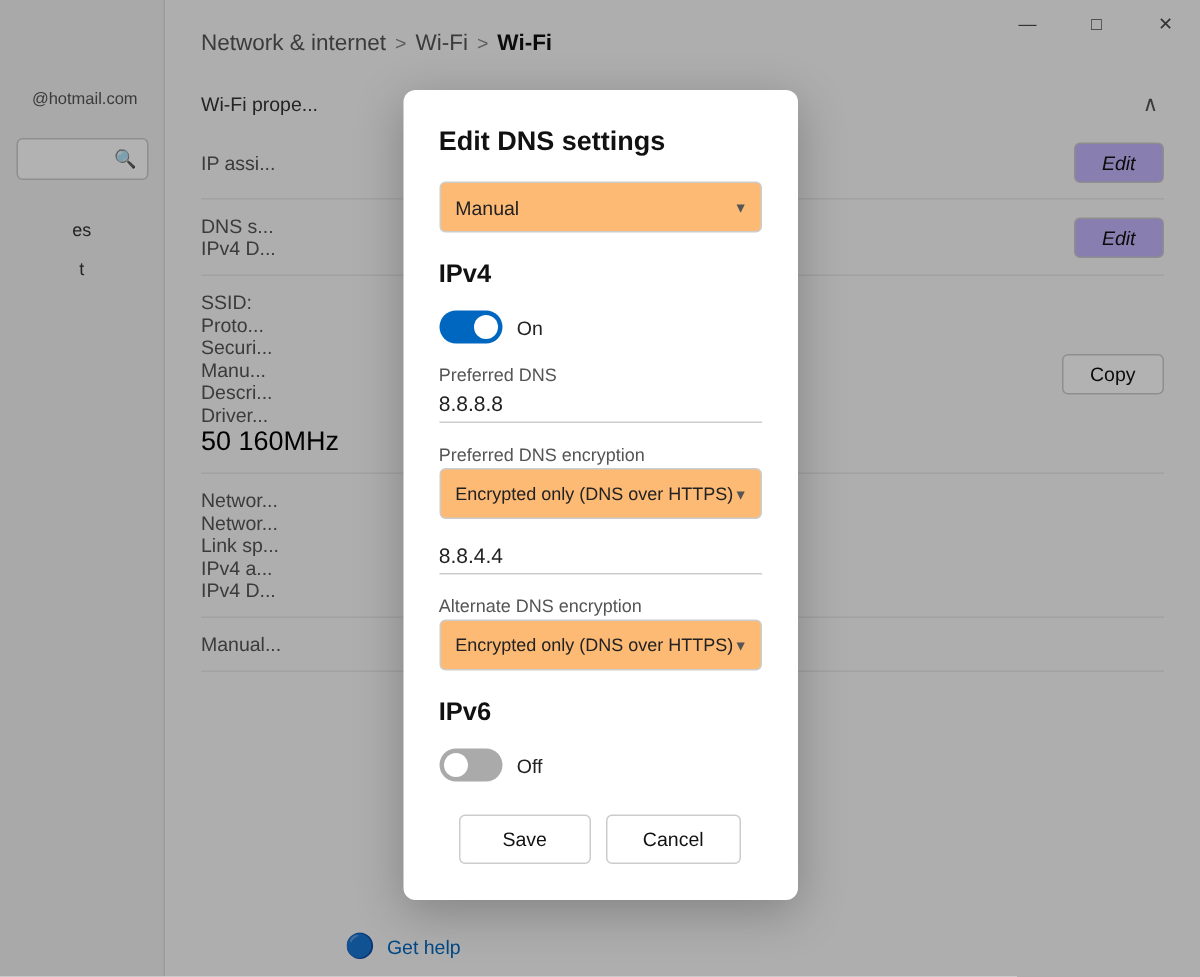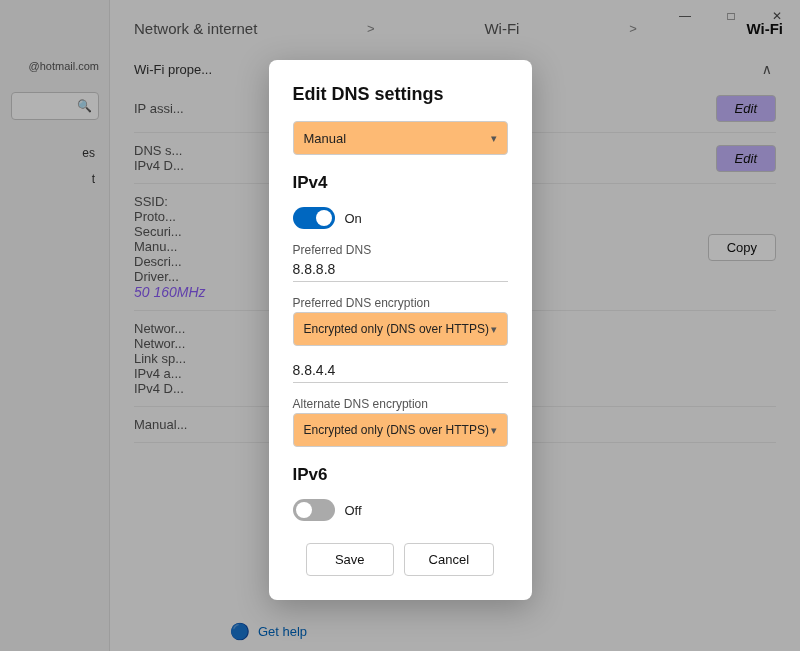--- a/index.html
+++ b/index.html
@@ -37,21 +37,21 @@
     
     .sidebar {
       position: absolute;
       left: 0; top: 0;
       width: 110px;
       height: 651px;
       background: #f3f3f3;
       border-right: 1px solid #e0e0e0;
       display: flex;
       flex-direction: column;
-      align-items: flex-end;
+      align-items: center;
       padding: 60px 10px 10px 10px;
       gap: 8px;
     }
     .email-label {
       font-size: 11px;
       color: #555;
       margin-bottom: 12px;
       padding-left: 4px;
     }
     .search-box {
@@ -77,47 +77,46 @@
     .main-content {
       position: absolute;
       left: 110px; top: 0;
       width: 690px;
       height: 651px;
       background: #f9f9f9;
     }
 
     
     .breadcrumb-bar {
-      padding: 20px 17px 12px 24px;
+      padding: 20px 36px 12px 24px;
       display: flex;
       align-items: center;
       gap: 6px;
       font-size: 15px;
       color: #555;
-      justify-content: space-between;
     }
     .breadcrumb-separator { color: #888; font-size: 13px; }
     .breadcrumb-current { font-weight: 700; color: #111; }
 
     
     .props-area {
       padding: 0 24px;
       display: flex;
       flex-direction: column;
       gap: 0;
     }
     .prop-row {
       display: flex;
       align-items: center;
       justify-content: space-between;
       padding: 10px 0;
       border-bottom: 1px solid #e8e8e8;
     }
     .prop-label { font-size: 13px; color: #555; }
-    .prop-value { font-size: 14px; color: #8b5cf6; font-style: italic; }
+    .prop-value { font-size: 18px; color: #000000; }
     .edit-btn {
       padding: 5px 18px;
       border: 1px solid #ccc;
       border-radius: 4px;
       background: #c4b5fd;
       font-size: 13px;
       cursor: pointer;
       color: #111;
       font-style: italic;
     }

